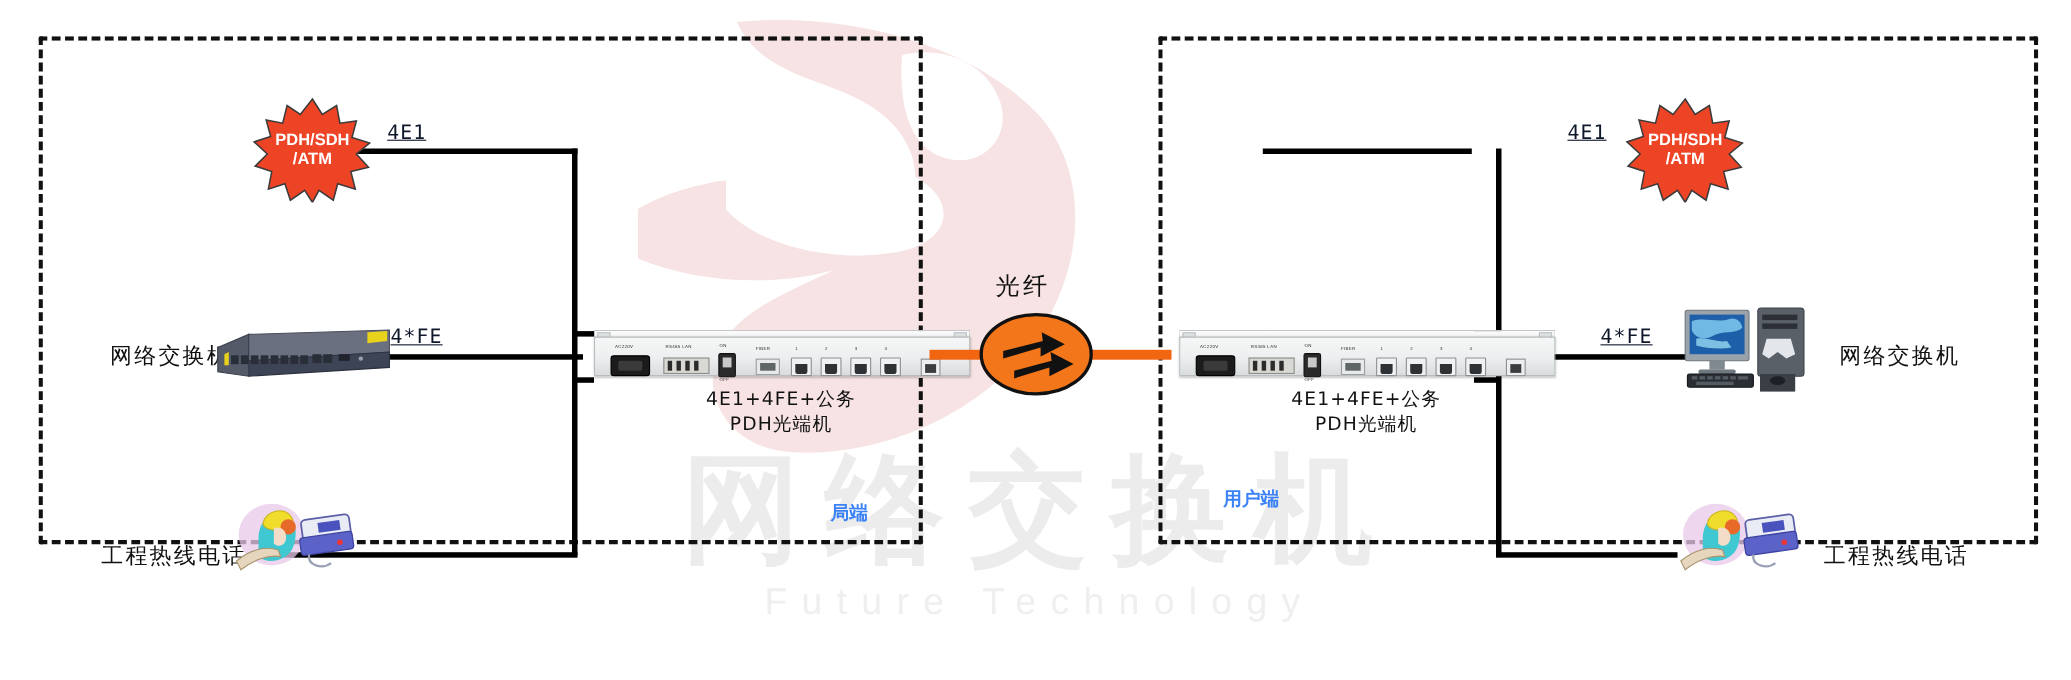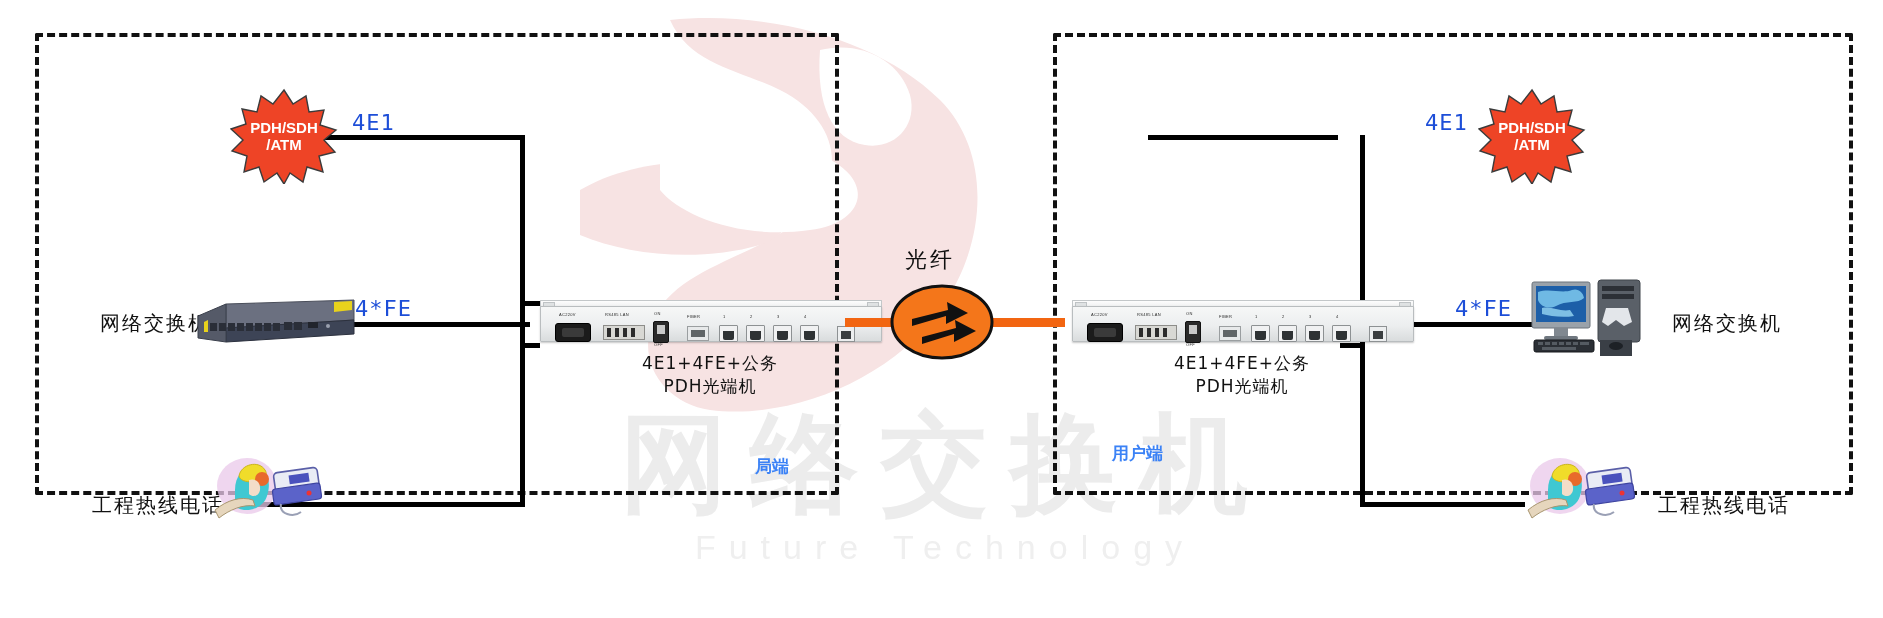--- a/index.html
+++ b/index.html
@@ -38,23 +38,24 @@
   #tag-left{left:755px;top:455px;}
   #tag-right{left:1080px;top:442px;margin-left:32px;}
 
   
   .wire{position:absolute;background:#000;}
   .wire.h{height:5px;}
   .wire.v{width:5px;}
 
   
   .wlabel{
-    position:absolute;font-size:22px;color:#1d4ed8;white-space:nowrap;
+    position:absolute;font-size:18px;color:#0f172a;white-space:nowrap;
     font-family:"DejaVu Sans Mono","Liberation Mono",monospace;
     letter-spacing:1px;
+    text-decoration:underline;
   }
 
   
   .burst{position:absolute;width:108px;height:96px;}
   .burst svg{display:block;width:100%;height:100%;}
   .burst-txt{
     position:absolute;left:0;top:0;width:108px;height:96px;
     display:flex;flex-direction:column;align-items:center;justify-content:center;
     color:#fff;font-size:15px;font-weight:bold;line-height:1.15;
     font-family:"Liberation Sans",sans-serif;text-align:center;

